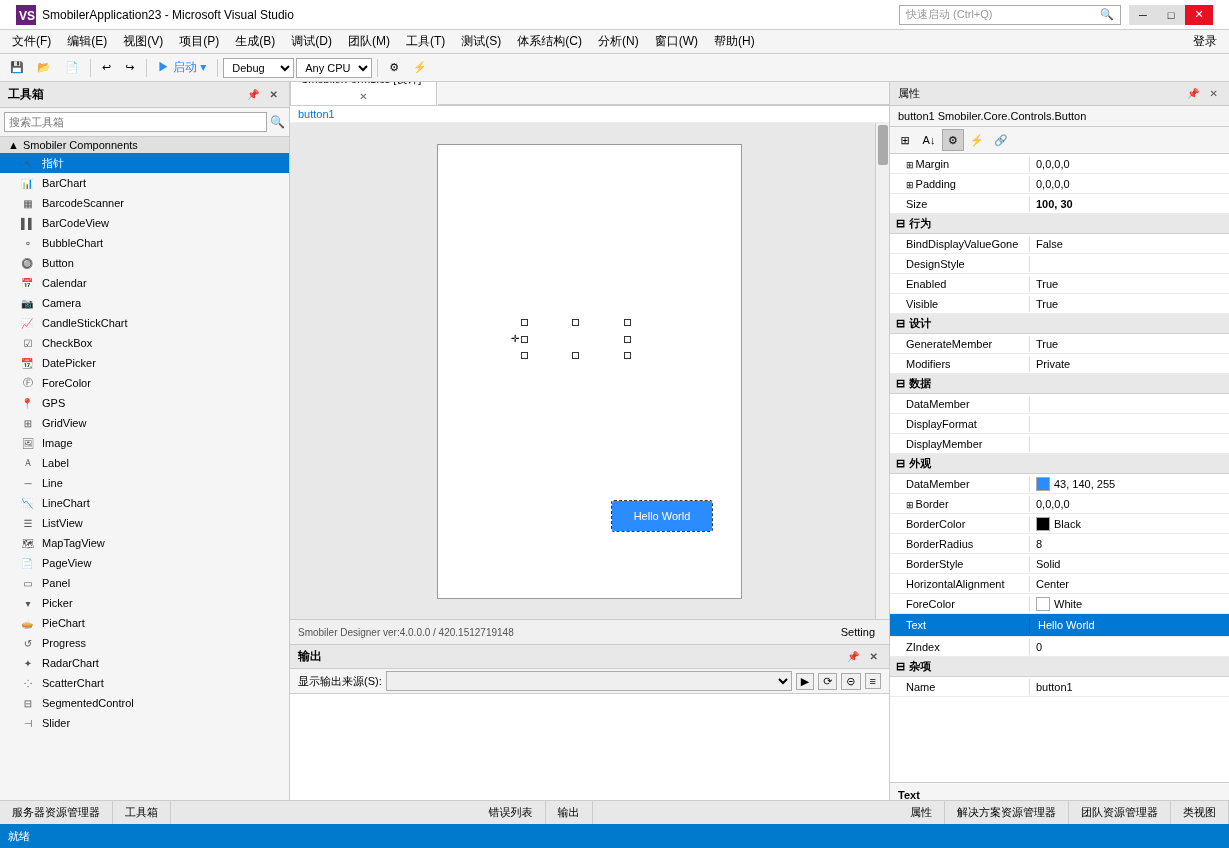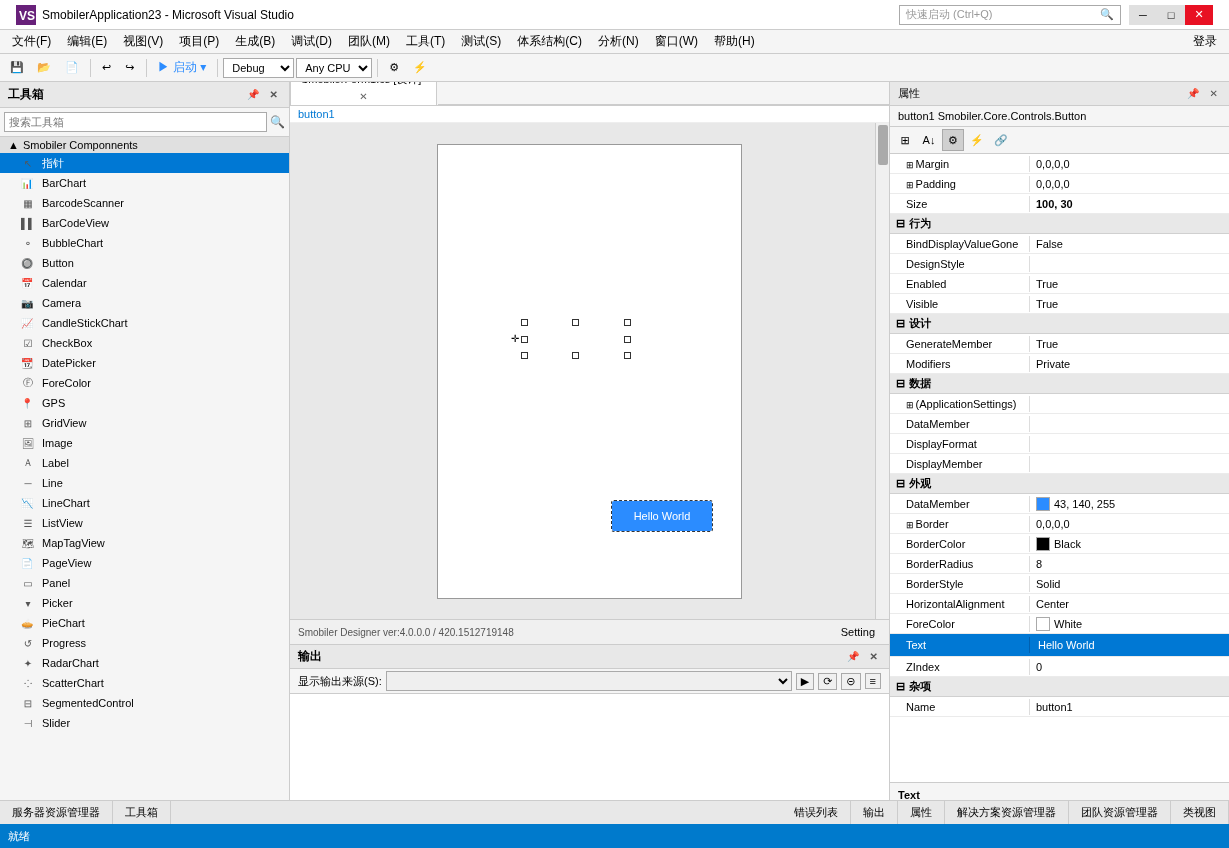--- a/index.html
+++ b/index.html
@@ -679,26 +679,20 @@
       <div class="prop-row">
         <div class="prop-name">Modifiers</div>
         <div class="prop-value">Private</div>
       </div>
 
       <div class="prop-category">
         <span>⊟</span>
         <span>数据</span>
       </div>
       <div class="prop-row">
-        <div class="prop-name">
-          <span class="prop-expand">⊞</span>(ApplicationSettings)
-        </div>
-        <div class="prop-value"></div>
-      </div>
-      <div class="prop-row">
         <div class="prop-name">DataMember</div>
         <div class="prop-value"></div>
       </div>
       <div class="prop-row">
         <div class="prop-name">DisplayFormat</div>
         <div class="prop-value"></div>
       </div>
       <div class="prop-row">
         <div class="prop-name">DisplayMember</div>
         <div class="prop-value"></div>
@@ -773,21 +767,21 @@
       <div class="prop-footer-title">Text</div>
       <div class="prop-footer-desc">与此控件关联的文本</div>
     </div>
   </div>
 
 </div>
 
 <div style="display:flex;background:#e8e8e8;border-top:1px solid #ccc;height:24px;align-items:stretch;position:absolute;bottom:24px;width:100%;left:0;">
   <div class="bottom-tab">服务器资源管理器</div>
   <div class="bottom-tab">工具箱</div>
-  <div style="flex:1;display:flex;justify-content:flex-end;">
+  <div style="flex:1;display:flex;justify-content:center;">
     <div class="bottom-tab">错误列表</div>
     <div class="bottom-tab">输出</div>
   </div>
   <div style="display:flex;">
     <div class="bottom-tab">属性</div>
     <div class="bottom-tab">解决方案资源管理器</div>
     <div class="bottom-tab">团队资源管理器</div>
     <div class="bottom-tab">类视图</div>
   </div>
 </div>

